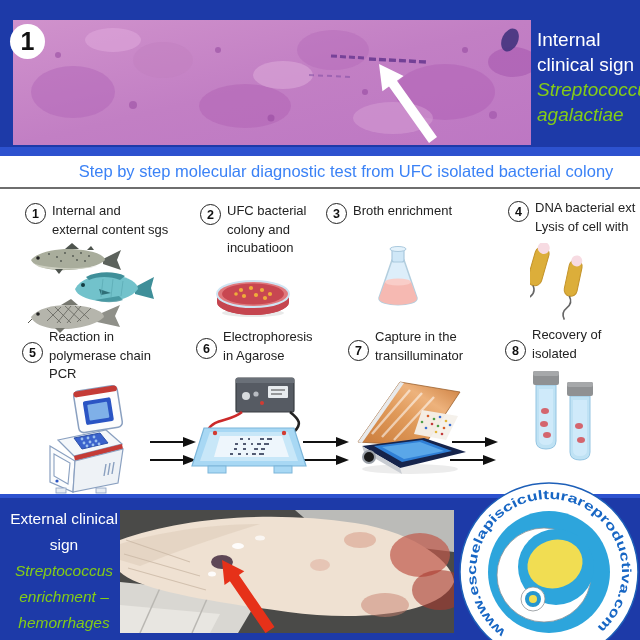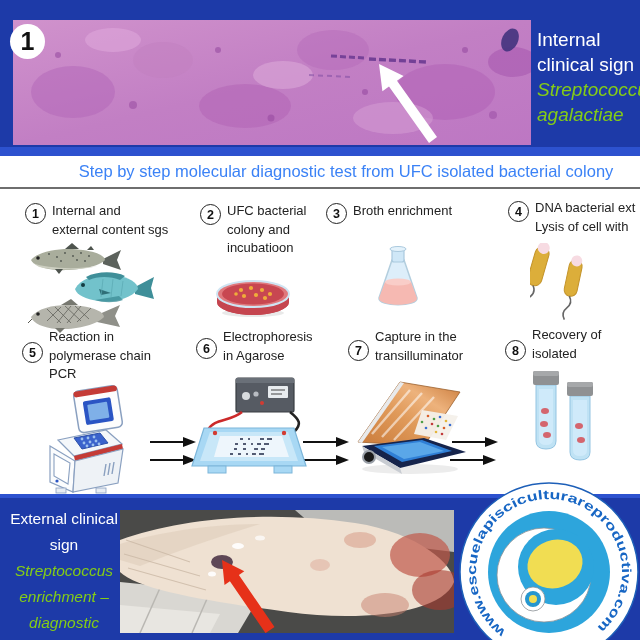--- a/index.html
+++ b/index.html
@@ -443,21 +443,21 @@
     </svg>
   </div>
 
   <div class="bottom-panel">
     <div class="bottom-strip"></div>
     <div class="bottom-caption">
       <div>External clinical</div>
       <div>sign</div>
       <div class="sp-name">Streptococcus</div>
       <div class="sp-name">enrichment –</div>
-      <div class="sp-name">diagnostic</div>
+      <div class="sp-name">hemorrhages</div>
     </div>
 
     <div class="photo">
       <svg width="334" height="123" viewBox="0 0 334 123">
         <rect width="334" height="123" fill="#4a4a48"></rect>
         <polygon points="0,72 140,86 118,123 0,123" fill="#d9d7d2"></polygon>
         <polygon points="0,95 100,104 90,123 0,123" fill="#e8e6e1"></polygon>
         <line x1="40" y1="78" x2="20" y2="123" stroke="#b9b7b2" stroke-width="1.5"></line>
         <line x1="90" y1="82" x2="72" y2="123" stroke="#b9b7b2" stroke-width="1.5"></line>
         <polygon points="175,0 334,0 334,42 205,26" fill="#cfcfcd" opacity="0.85"></polygon>

